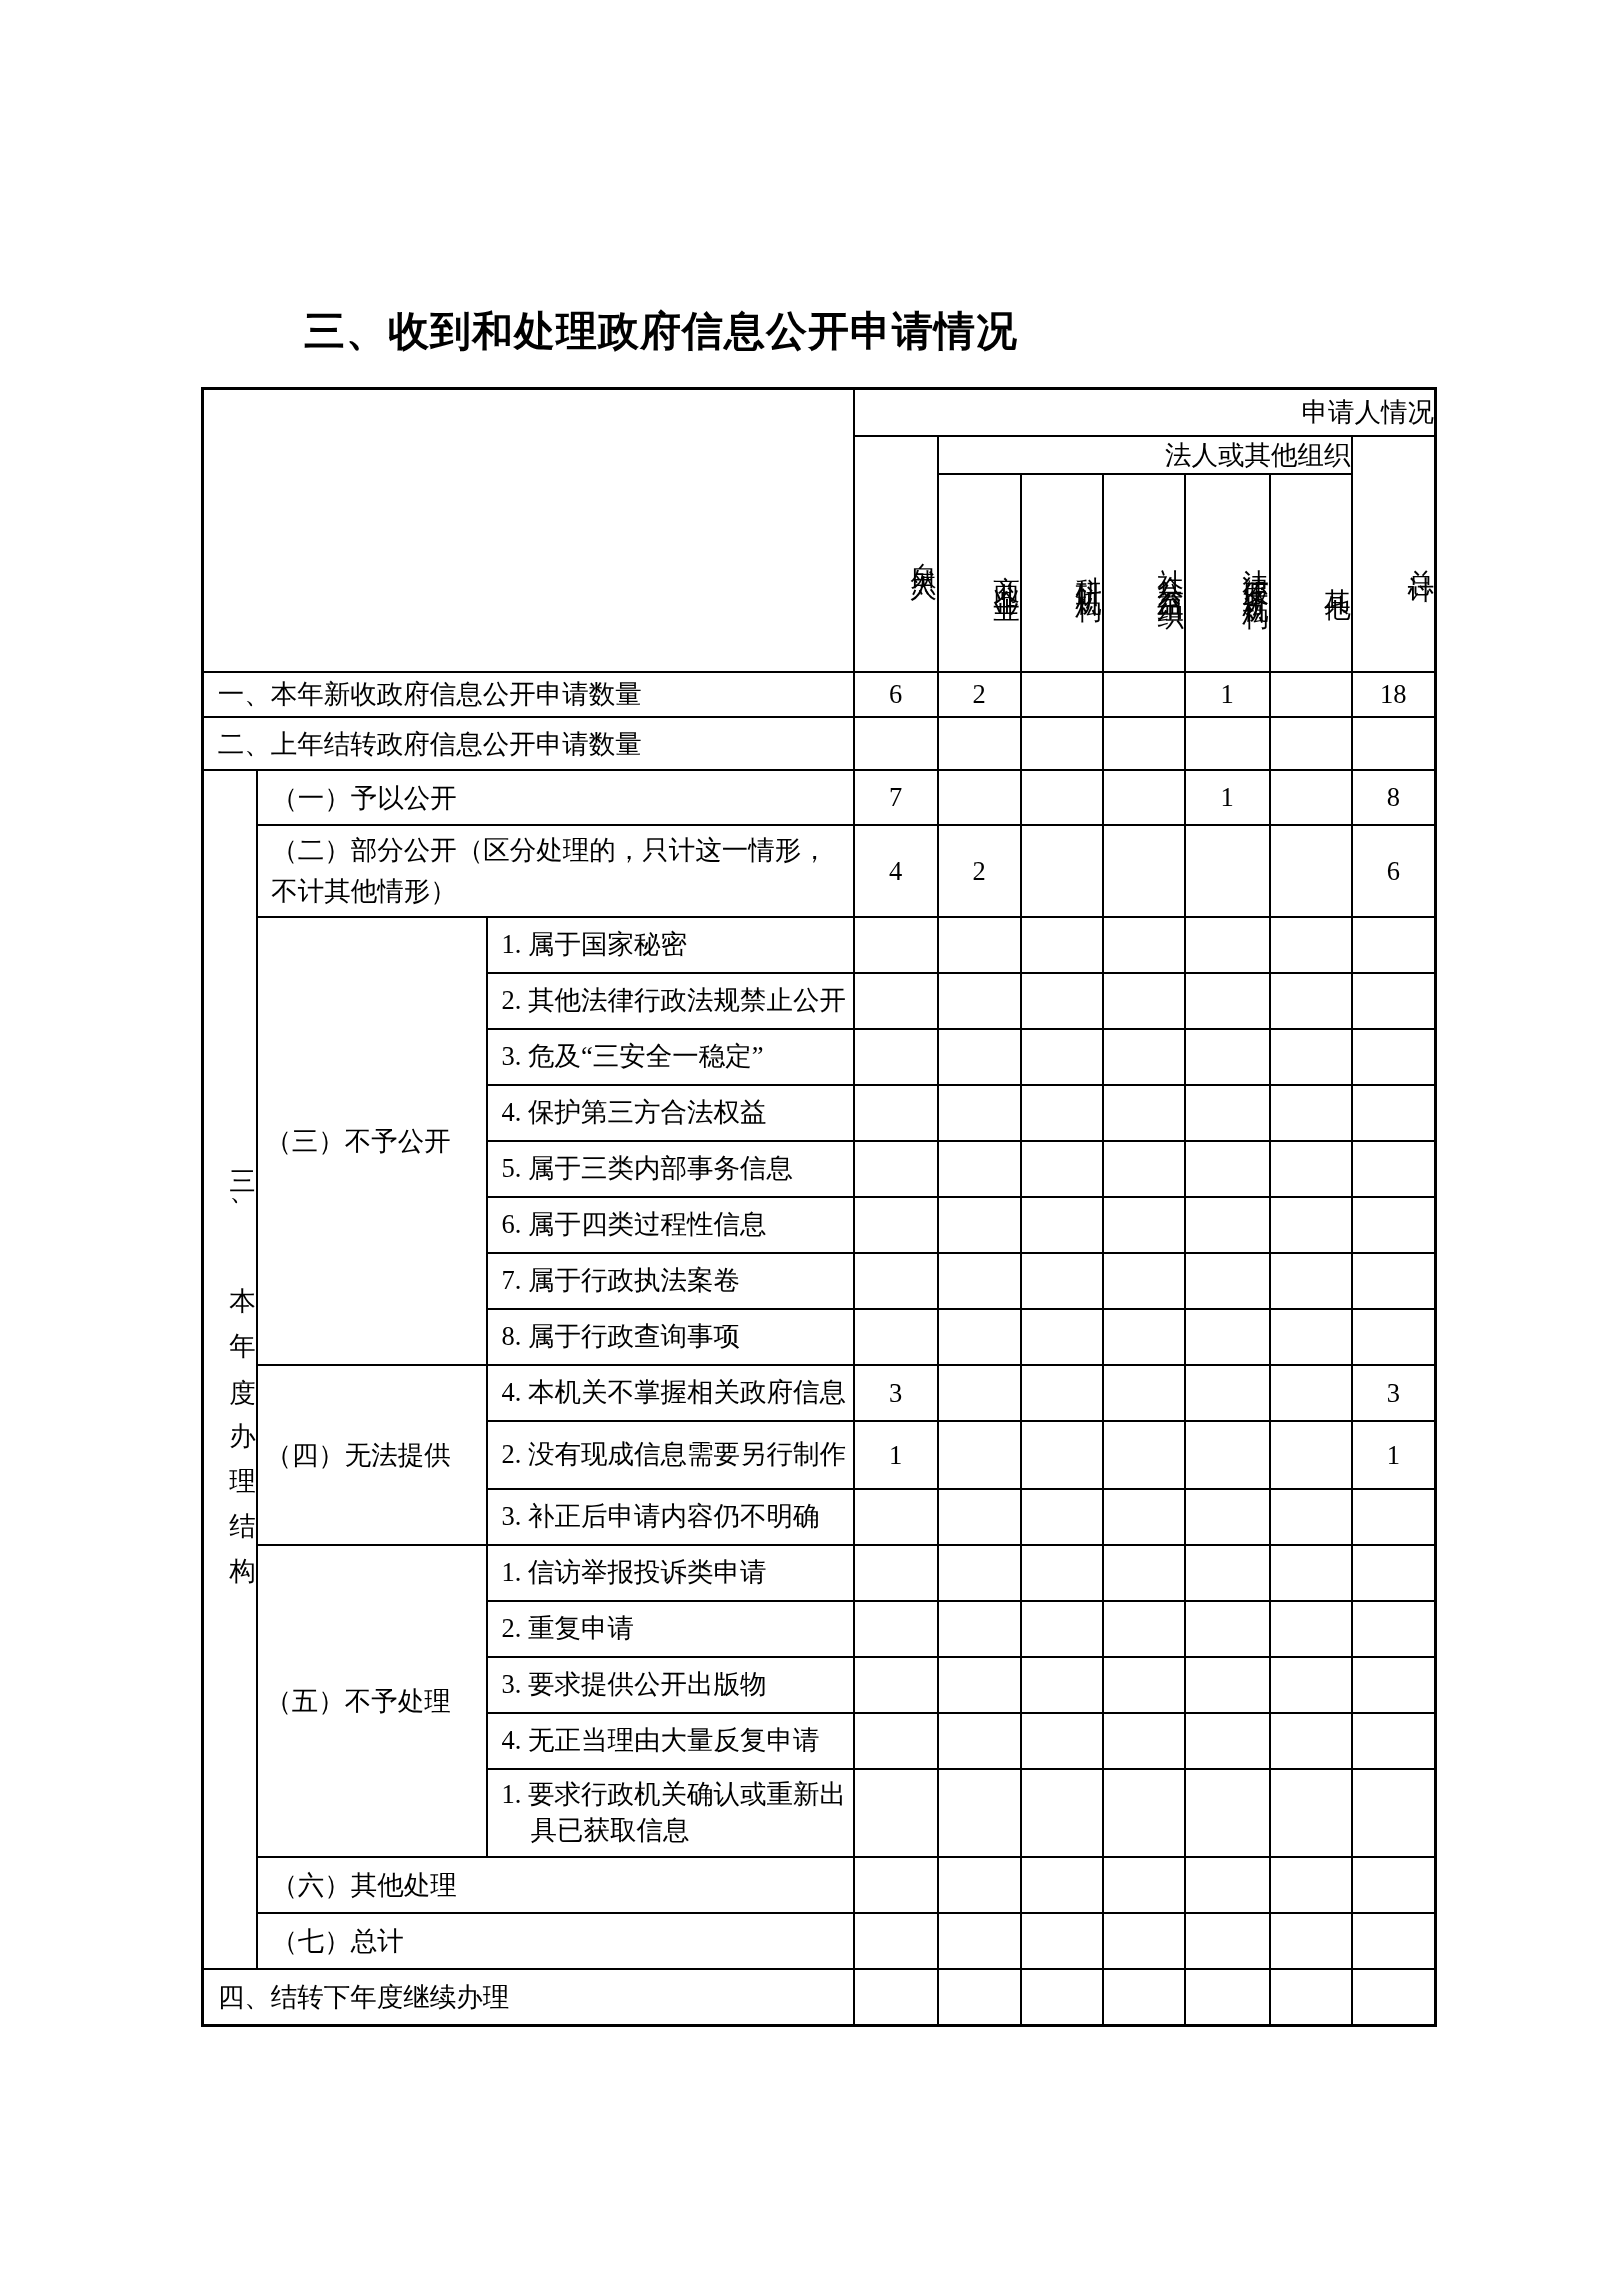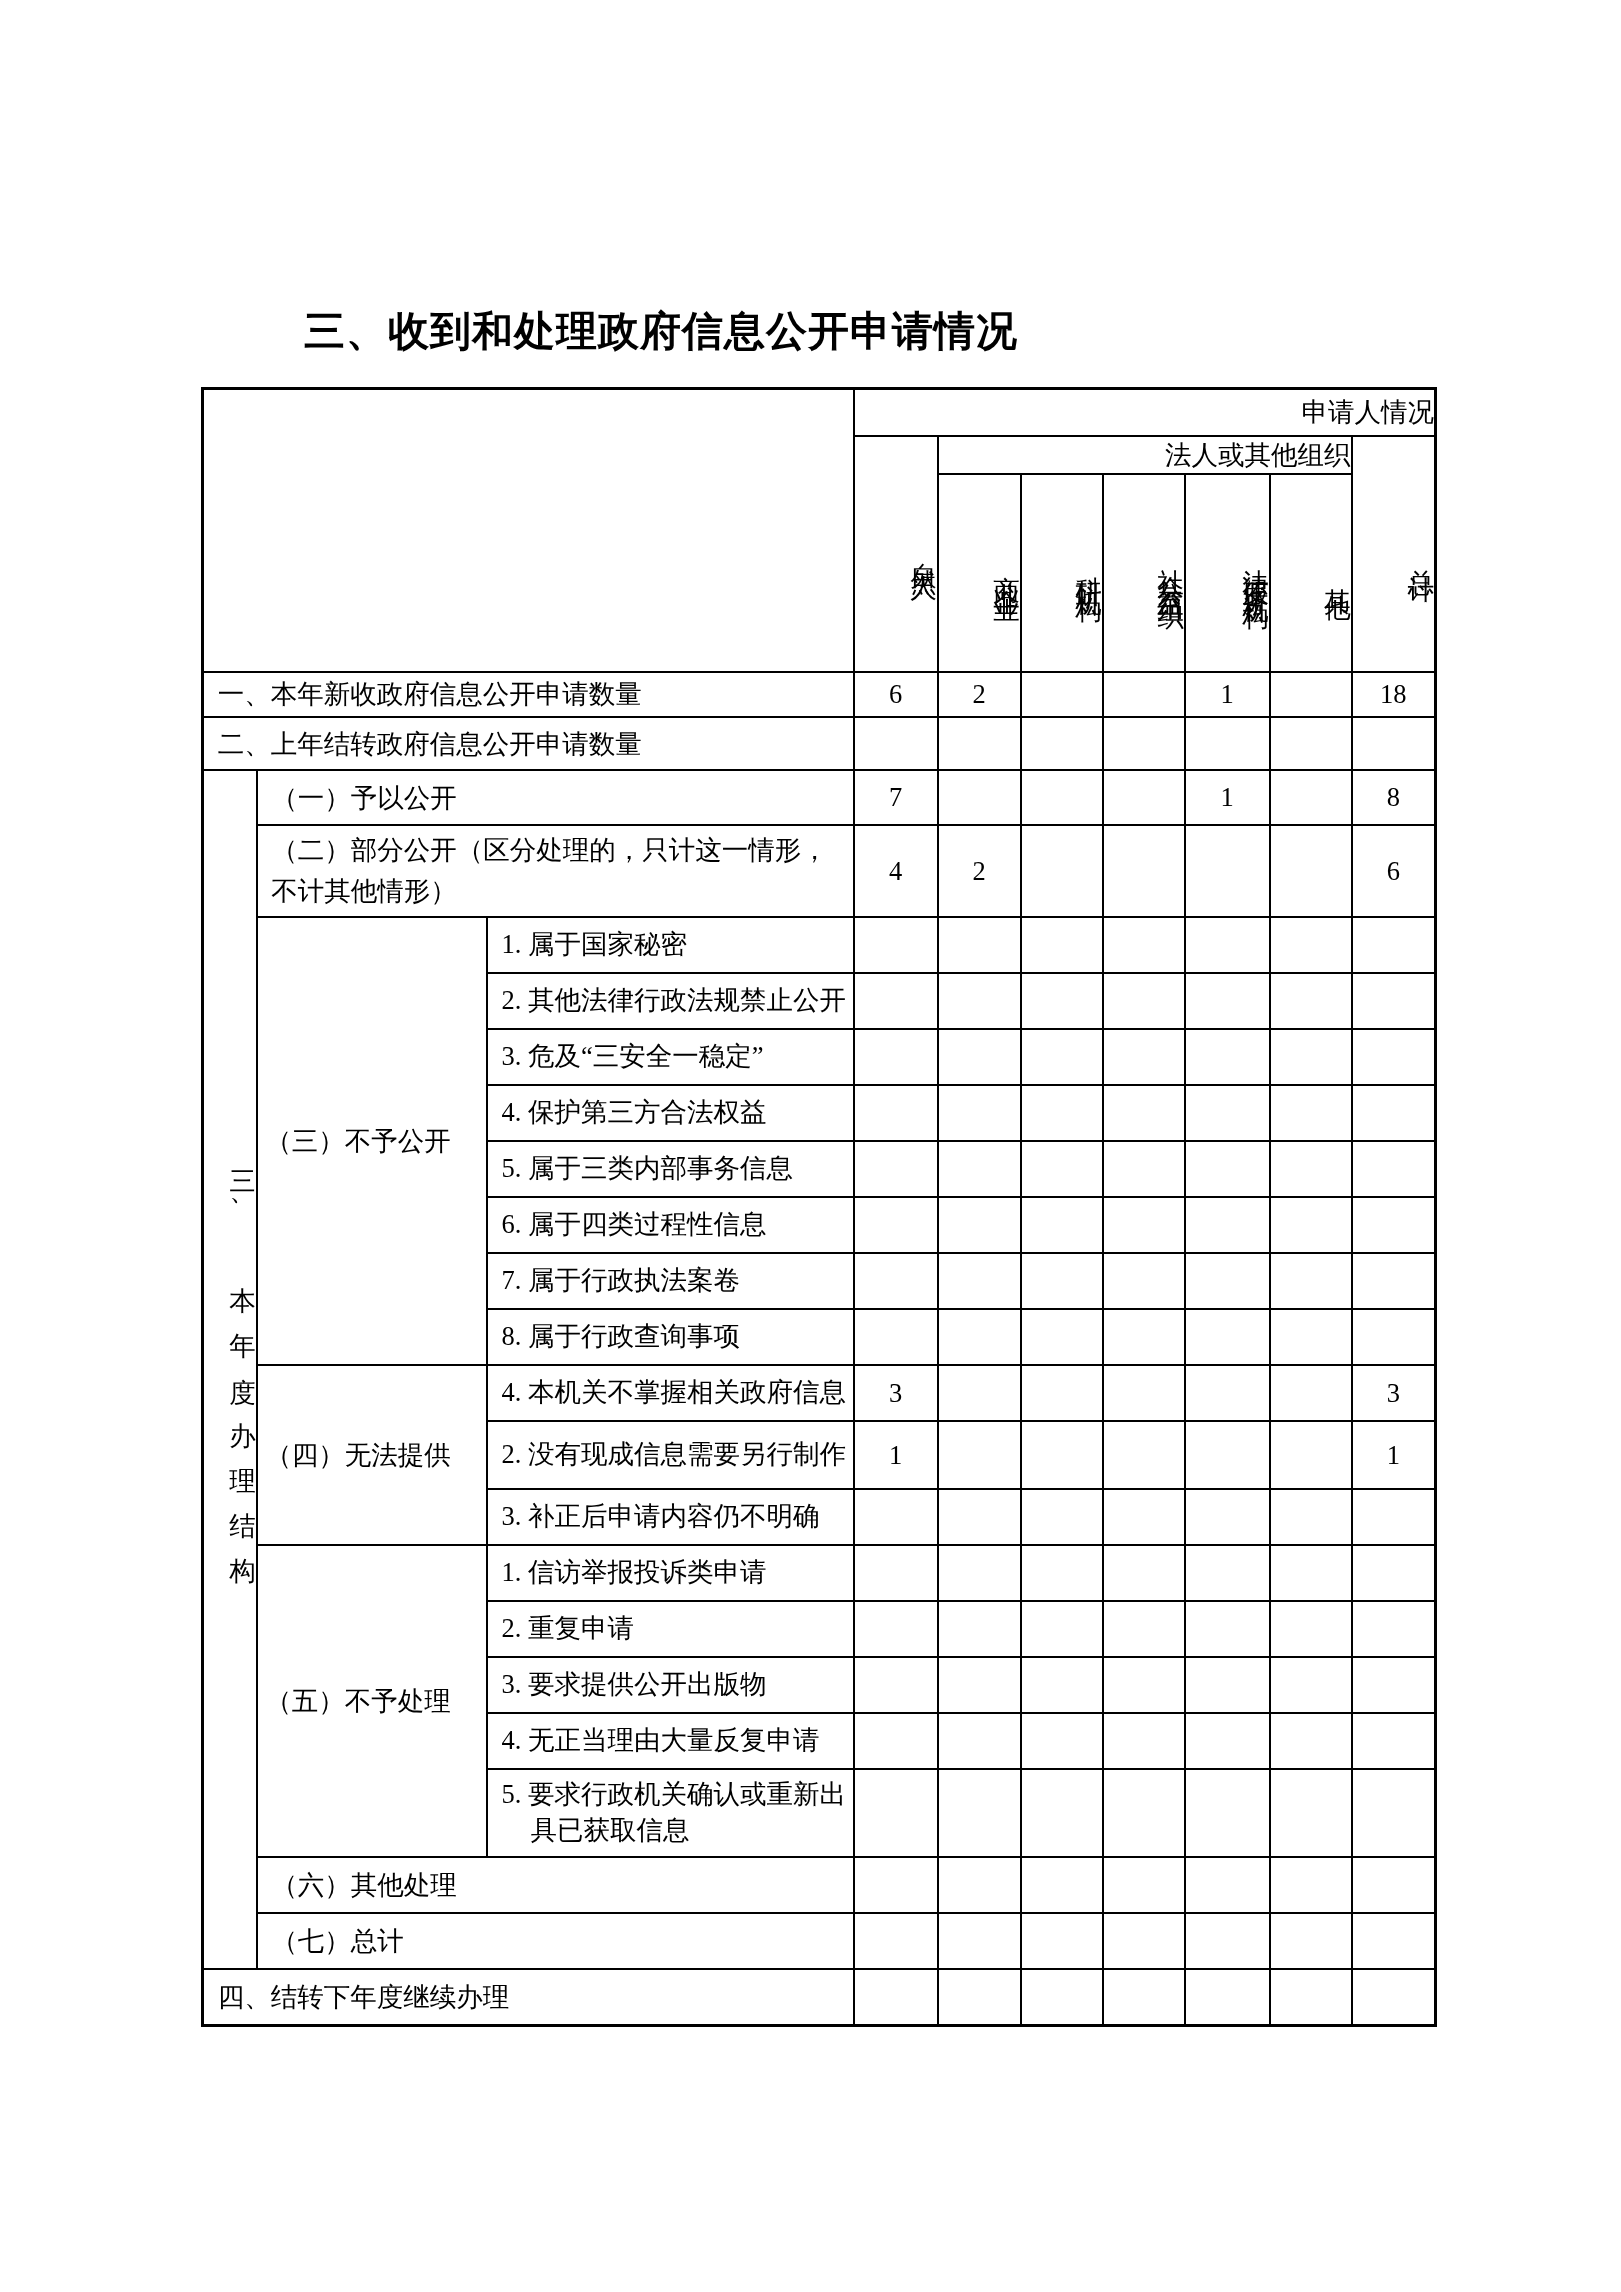--- a/index.html
+++ b/index.html
@@ -285,21 +285,21 @@
         <td class="v"></td>
         <td class="v"></td>
         <td class="v"></td>
         <td class="v"></td>
         <td class="v"></td>
         <td class="v"></td>
         <td class="v"></td>
       </tr>
 
       <tr style="height:88px">
-        <td class="sub wrapcell">5. 要求行政机关确认或重新出具已获取信息</td>
+        <td class="sub wrapcell">1. 要求行政机关确认或重新出具已获取信息</td>
         <td class="v"></td>
         <td class="v"></td>
         <td class="v"></td>
         <td class="v"></td>
         <td class="v"></td>
         <td class="v"></td>
         <td class="v"></td>
       </tr>
 
       <tr style="height:56px">

